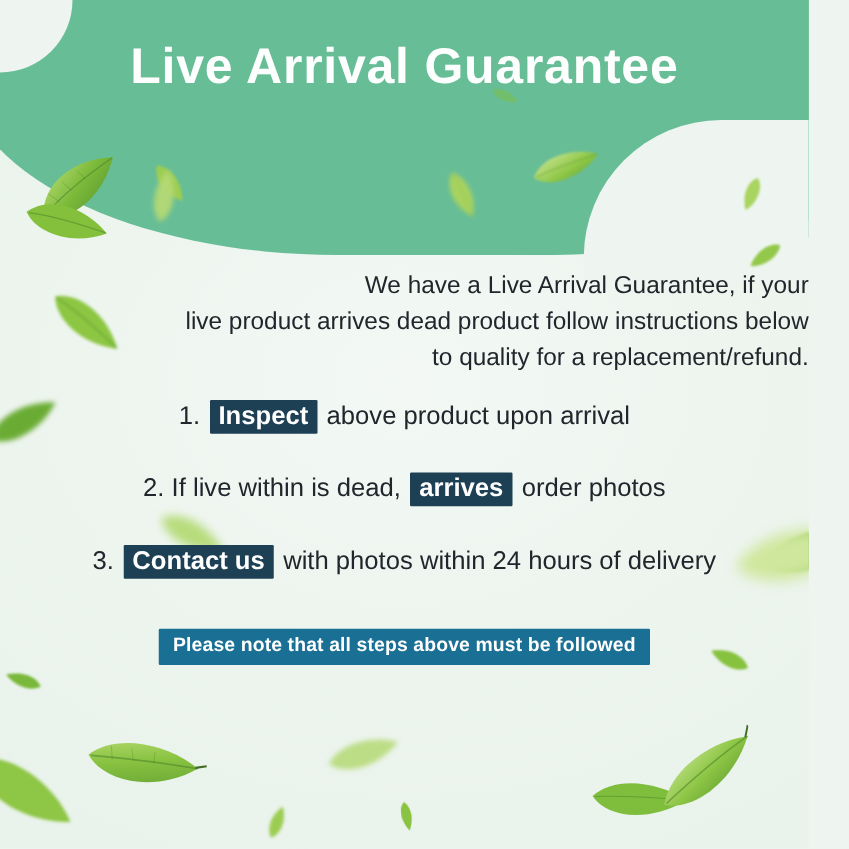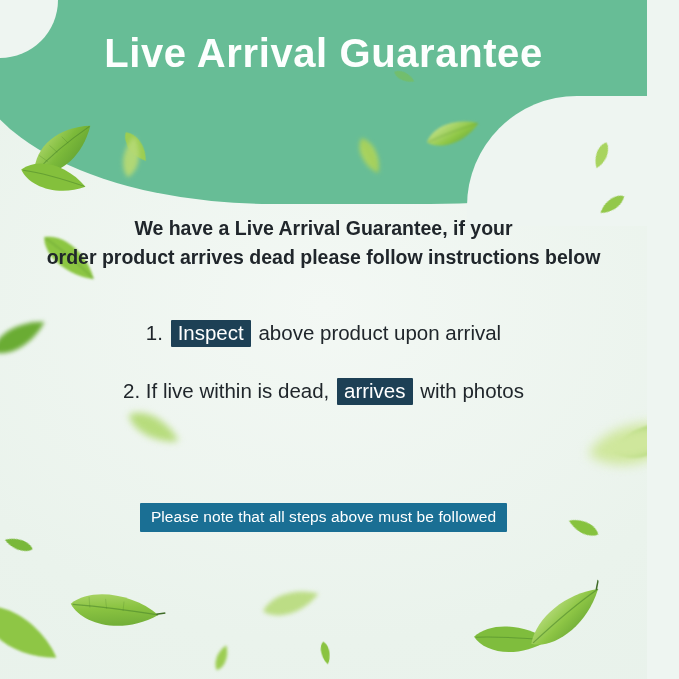--- a/index.html
+++ b/index.html
@@ -76,26 +76,25 @@
     font-weight:bold;
     letter-spacing:0.6px;
     font-family:"Liberation Sans", sans-serif;
   }
 
   
   .intro{
     position:absolute;
     z-index:5;
     left:0; right:0; top:214px;
-    text-align:center;
+    text-align:right;
     color:#20262b;
     font-size:19.5px;
     line-height:29px;
     font-family:"Liberation Sans", sans-serif;
-    font-weight:bold;
   }
   .intro div{ white-space:nowrap; }
 
   .steps{
     position:absolute;
     z-index:5;
     left:0; right:0; top:320px;
     text-align:center;
   }
   .step{
@@ -104,42 +103,42 @@
     line-height:24px;
     white-space:nowrap;
     display:block;
     margin-bottom:31px;
   }
   .step:last-child{ margin-bottom:0; }
   .hl{
     display:inline-block;
     background:#1d4055;
     color:#ffffff;
-    font-weight:normal;
+    font-weight:bold;
     padding:2px 7px 3px 7px;
     margin:0 2px;
     line-height:22px;
     border-radius:1px;
   }
 
   
   .notes{
     position:absolute;
     z-index:5;
     left:0; right:0; top:503px;
     display:flex;
     flex-direction:column;
     align-items:center;
     gap:8px;
   }
   .note-bar{
     background:#1a6f94;
     color:#ffffff;
     font-size:15.5px;
-    font-weight:normal;
+    font-weight:bold;
     letter-spacing:0.1px;
     padding:5px 11px 6px 11px;
     white-space:nowrap;
     border-radius:1px;
   }
 
   
   .leaf{ position:absolute; z-index:4; }
   .leaf.behind{ z-index:1; }
   .leaf svg{ display:block; }
@@ -359,38 +358,44 @@
   </div>
 
   <div class="leaf b1" style="left:380px; top:64px; transform:rotate(34deg) scale(.5);">
     <svg width="48" height="26" viewBox="0 0 48 26">
       <path d="M2 15 C11 3 31 1 46 9 C31 23 10 24 2 15 Z" fill="#7fbf3c" opacity=".45"></path>
     </svg>
   </div>
 
   <div class="intro">
     <div>We have a Live Arrival Guarantee, if your</div>
-    <div>order product arrives dead please follow instructions below</div>
+    <div>live product arrives dead product follow instructions below</div>
+    <div>to quality for a replacement/refund.</div>
   </div>
 
   <div class="steps">
 
     <div class="step">
       <span>1.</span>
       <span class="hl">Inspect</span>
       <span>above product upon arrival</span>
     </div>
 
     <div class="step">
       <span>2.</span>
       <span>If live within is dead,</span>
       <span class="hl">arrives</span>
-      <span>with photos</span>
+      <span>order photos</span>
     </div>
 
+    <div class="step">
+      <span>3.</span>
+      <span class="hl">Contact us</span>
+      <span>with photos within 24 hours of delivery</span>
+    </div>
 
   </div>
 
   <div class="notes">
     <div class="note-bar">Please note that all steps above must be followed</div>
   </div>
 
 </div>
 
 </body></html>

